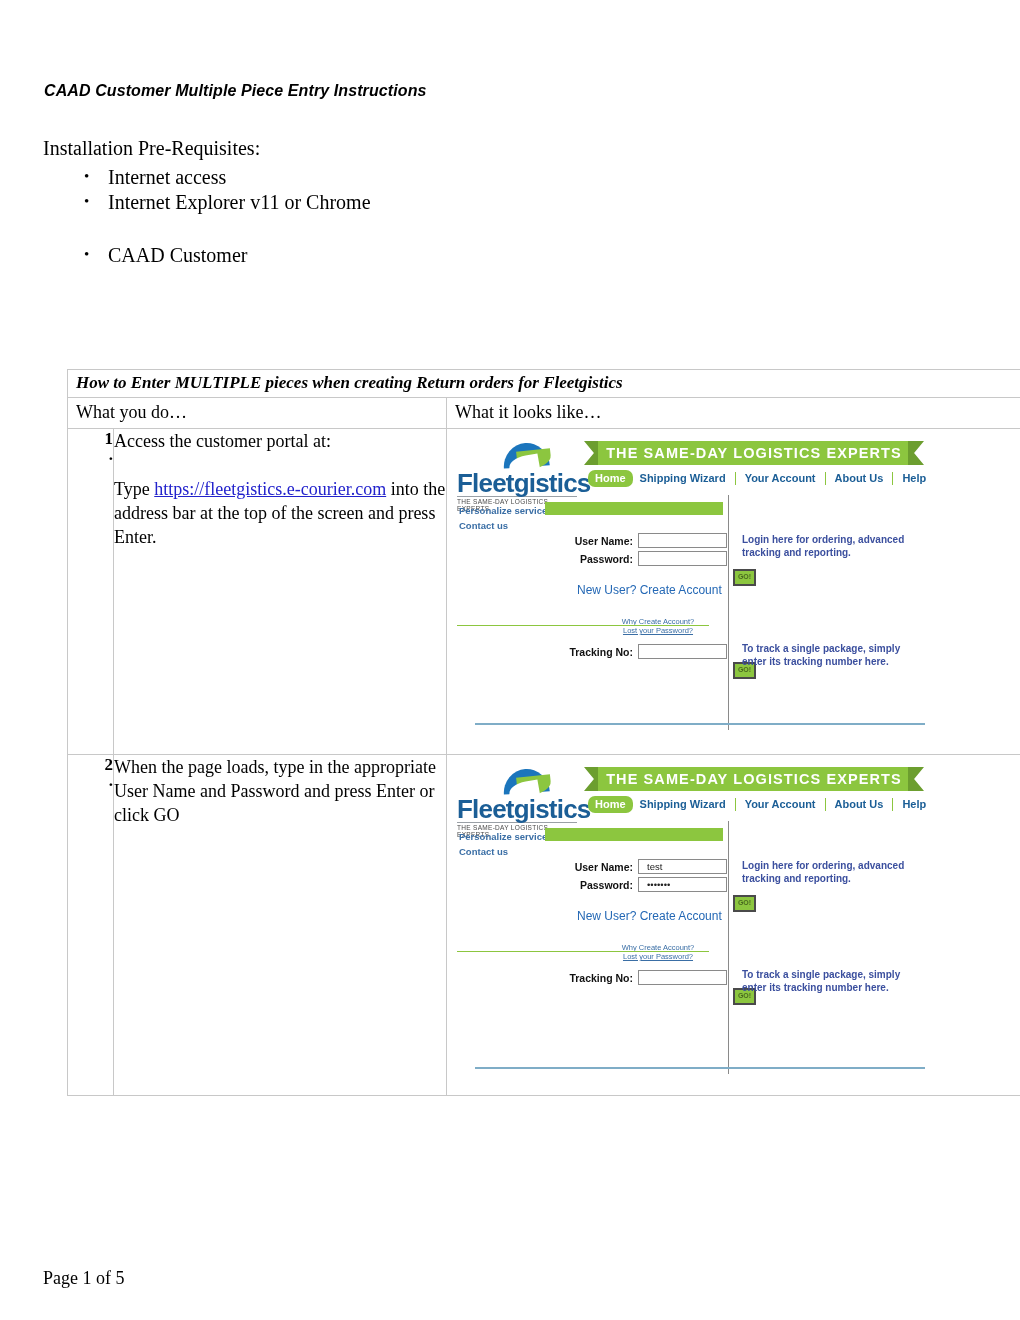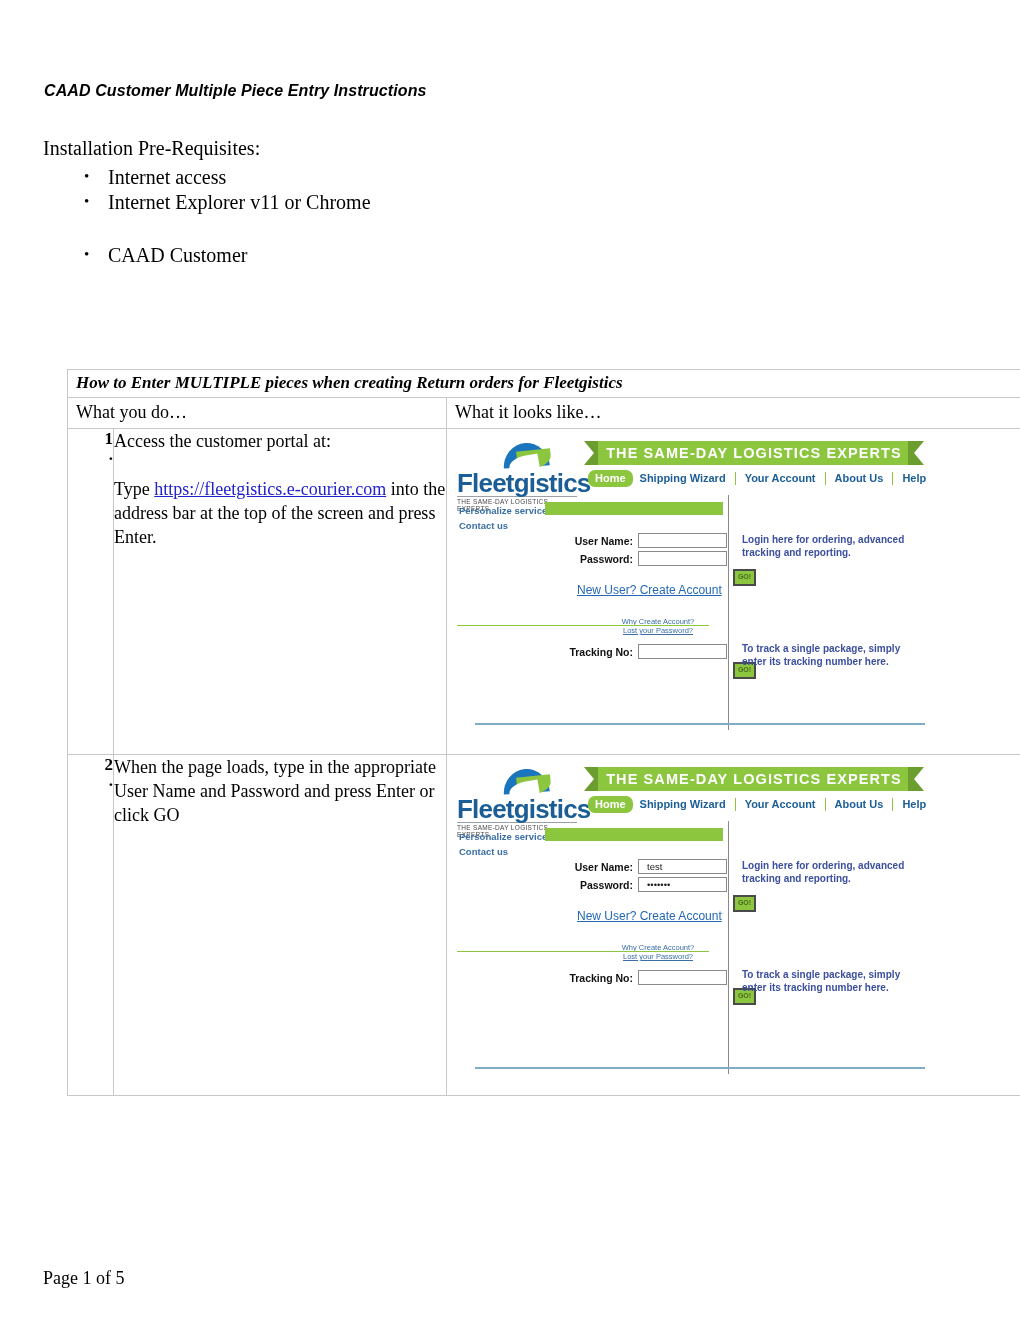--- a/index.html
+++ b/index.html
@@ -128,21 +128,21 @@
     font-family:"Liberation Sans", sans-serif; overflow:hidden; white-space:nowrap;
   }
   .fg-go {
     width:19px; height:13px; background:#8cc63f; border:2px solid #4a4a4a;
     color:#4a6b20; font-size:7px; font-weight:bold; text-align:center; line-height:12px;
   }
   .fg-go-wrap { display:flex; justify-content:flex-end; margin-top:3px; margin-right:-29px; }
 
   .fg-newuser {
     position:absolute; left:130px; top:154px; font-size:12px; color:#2468b5;
-    text-decoration:underline; white-space:nowrap;
+    white-space:nowrap;
   }
   .fg-sublinks {
     position:absolute; left:156px; top:188px; font-size:7.5px; color:#3a6ea5;
     text-align:center; width:110px; line-height:9px;
   }
   .fg-sublinks span { text-decoration:underline; display:block; }
 
   .fg-hr { position:absolute; left:10px; top:196px; width:252px; height:1px; background:#8cc63f; }
 
   .fg-track { position:absolute; left:120px; top:215px; width:160px; }

